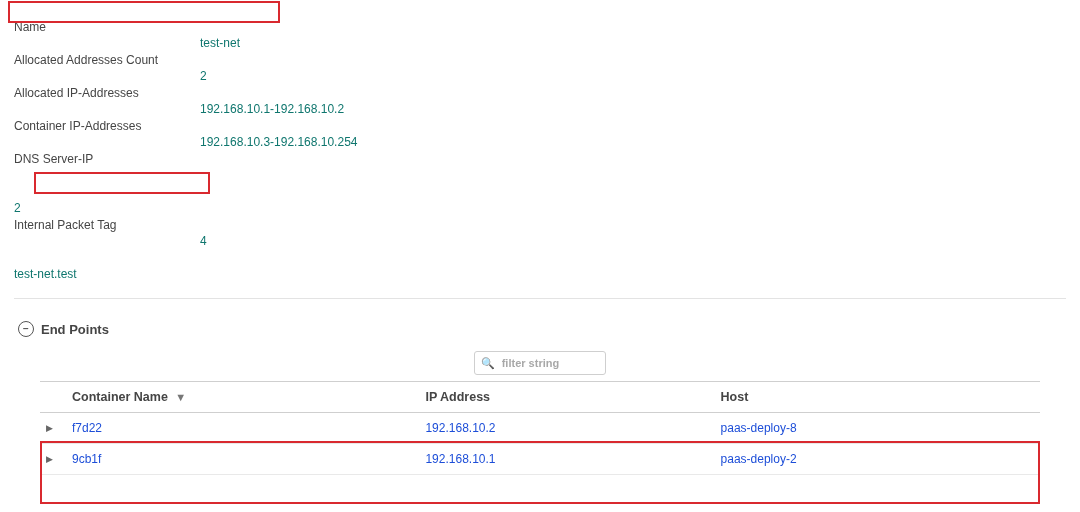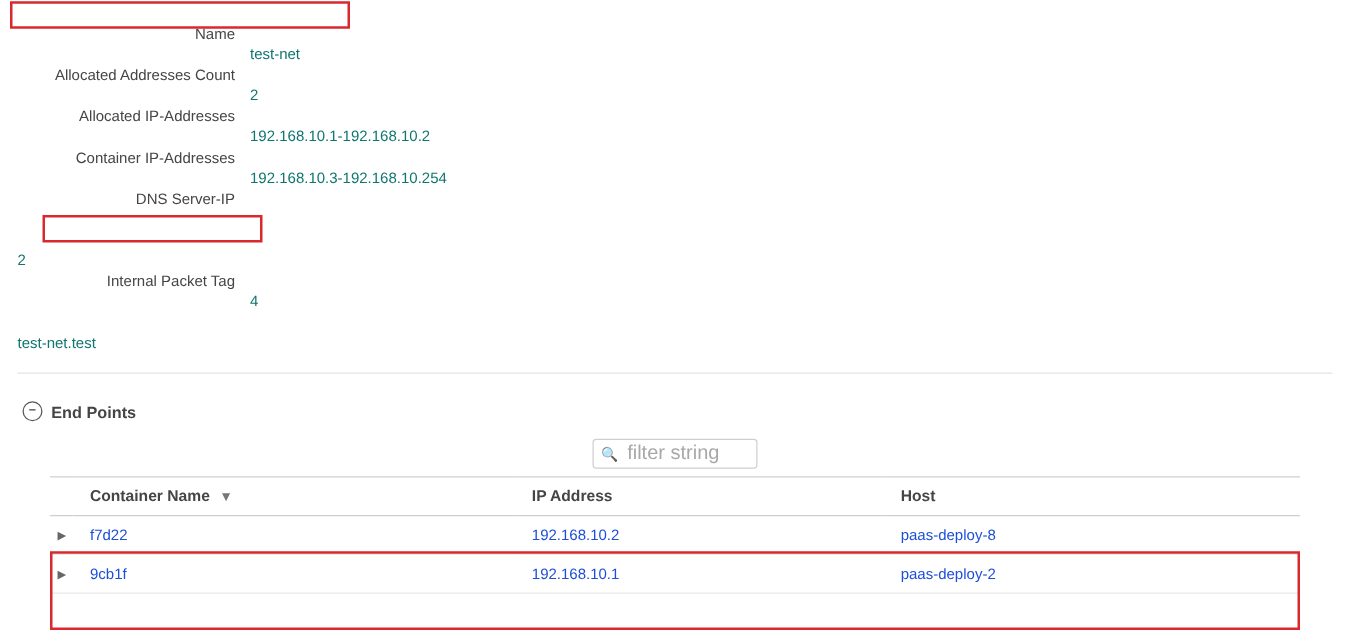--- a/index.html
+++ b/index.html
@@ -16,21 +16,20 @@
   .details {
     padding: 10px 14px 0 14px;
   }
   .row {
     display: flex;
     align-items: center;
     height: 33px;
   }
   .row .label {
     width: 174px;
-    text-align: right;
     padding-right: 12px;
     color: #454545;
   }
   .row .value {
     color: #0f766e;
     padding-left: 0;
     margin-top: 33px;
   }
   .annot {
     position: absolute;
@@ -78,22 +77,23 @@
     height: 22px;
     width: 118px;
     padding: 0 6px;
     color: #999;
     gap: 5px;
   }
   .filter-input {
     border: none;
     outline: none;
     width: 88px;
-    font-size: 16px;
+    font-size: 11px;
     color: #555;
+    font-weight: bold;
   }
   .filter-input::placeholder { color: #a8a8a8; }
   .mag {
     font-size: 11px;
     color: #888;
   }
   .table-wrap {
     margin: 6px 40px 0 40px;
   }
   table {

